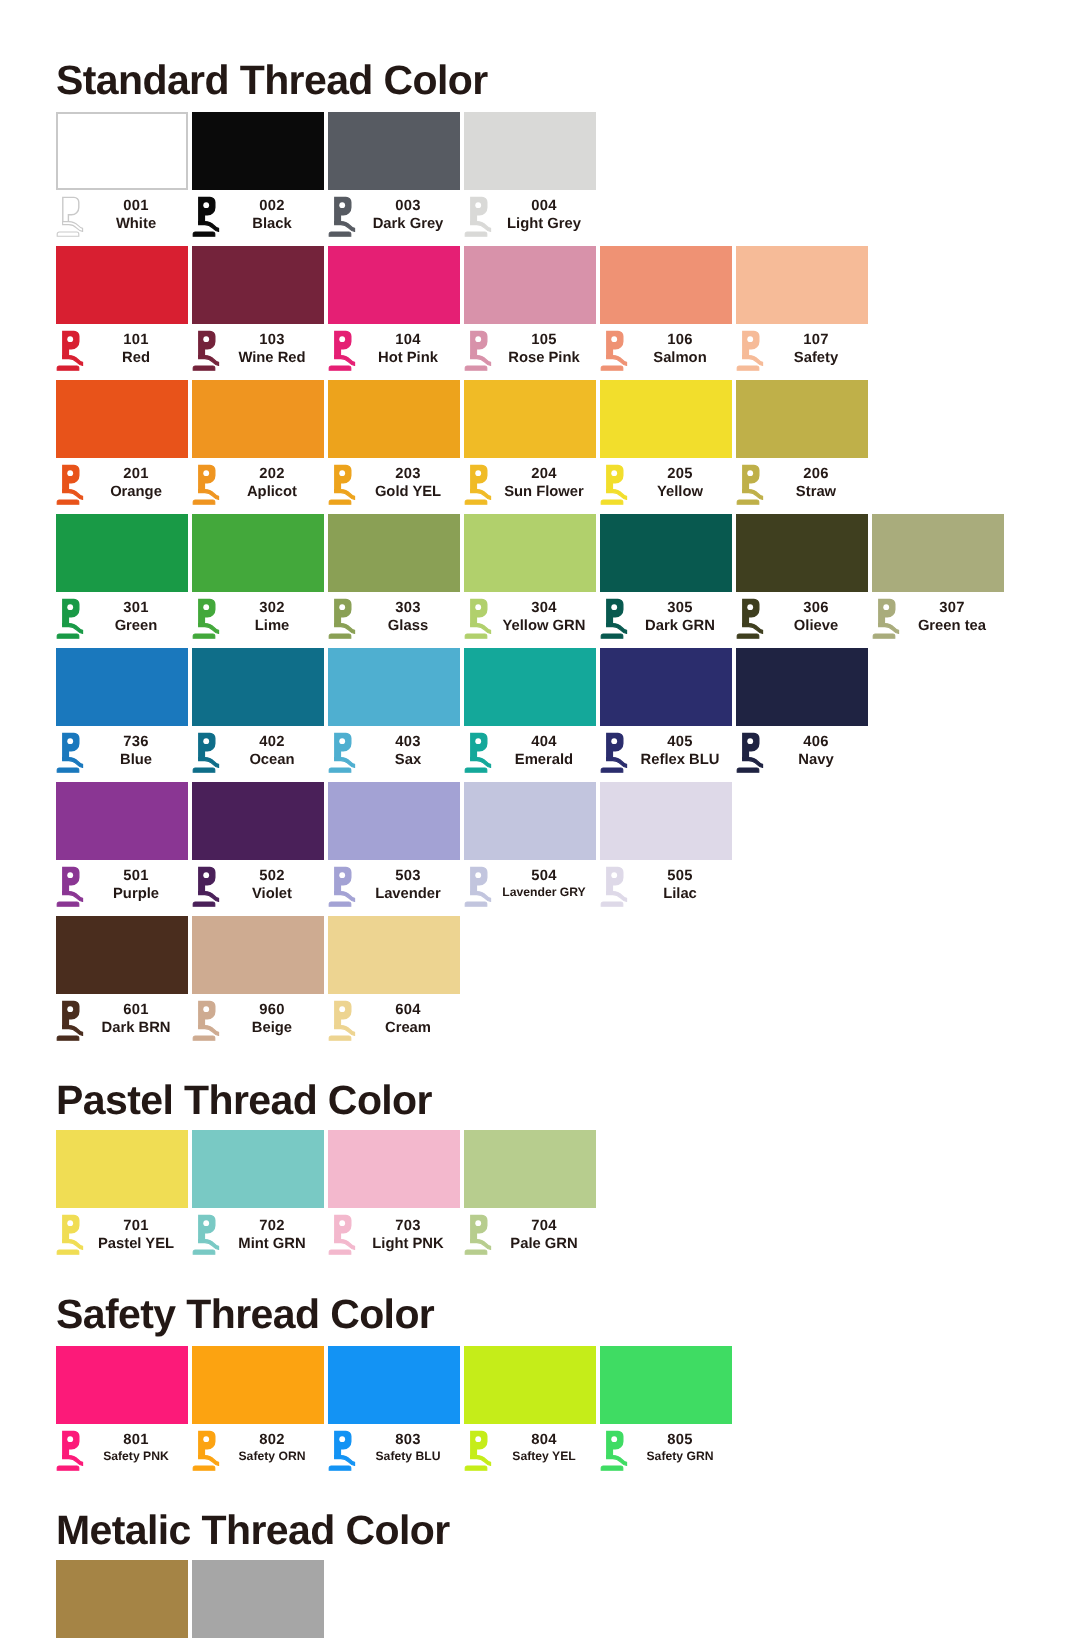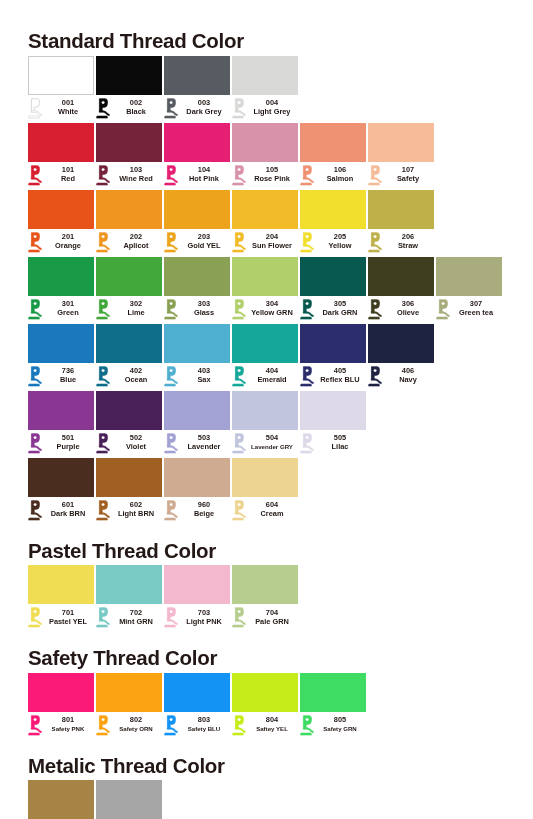--- a/index.html
+++ b/index.html
@@ -640,35 +640,20 @@
                   <path d="M3.3 12.8 h3.1 c1.9 0 3.3 0.6 4.6 1.9 c0.8 0.8 1.4 1.3 2.3 1.5 v1.5 c-1.3 -0.2 -2.2 -0.9 -3.1 -1.8 c-1.1 -1.1 -2.2 -1.6 -3.8 -1.6 h-3.1 z" fill="#4a2d1e" stroke="#4a2d1e" stroke-width="0.55"></path>
                   <path d="M1.6 18.0 h8.8 a1.0 1.0 0 0 1 1.0 1.0 v1.1 h-10.8 v-1.1 a1.0 1.0 0 0 1 1.0 -1.0 z" fill="#4a2d1e" stroke="#4a2d1e" stroke-width="0.55"></path>
                 </svg></span>
               <span class="labels">
                 <span class="code">601</span>
                 <span class="name">Dark BRN</span>
               </span>
             </div>
           </div>
           <div class="cell">
-            <div class="chip" style="background:#a05f23"></div>
-            <div class="meta">
-              <span class="spool"><svg viewBox="0 0 14 21" width="14" height="21" aria-hidden="true">
-                  <path d="M3.4 0.7 h5.6 a2.4 2.4 0 0 1 2.4 2.4 v2.6 a3.7 3.7 0 0 1 -3.7 3.7 h-1.5 v4.0 h-2.8 z" fill="#a05f23" stroke="#a05f23" stroke-width="0.7"></path>
-                  <circle cx="7.1" cy="4.6" r="1.45" fill="#ffffff"></circle>
-                  <path d="M3.3 12.8 h3.1 c1.9 0 3.3 0.6 4.6 1.9 c0.8 0.8 1.4 1.3 2.3 1.5 v1.5 c-1.3 -0.2 -2.2 -0.9 -3.1 -1.8 c-1.1 -1.1 -2.2 -1.6 -3.8 -1.6 h-3.1 z" fill="#a05f23" stroke="#a05f23" stroke-width="0.55"></path>
-                  <path d="M1.6 18.0 h8.8 a1.0 1.0 0 0 1 1.0 1.0 v1.1 h-10.8 v-1.1 a1.0 1.0 0 0 1 1.0 -1.0 z" fill="#a05f23" stroke="#a05f23" stroke-width="0.55"></path>
-                </svg></span>
-              <span class="labels">
-                <span class="code">602</span>
-                <span class="name">Light BRN</span>
-              </span>
-            </div>
-          </div>
-          <div class="cell">
             <div class="chip" style="background:#ceab91"></div>
             <div class="meta">
               <span class="spool"><svg viewBox="0 0 14 21" width="14" height="21" aria-hidden="true">
                   <path d="M3.4 0.7 h5.6 a2.4 2.4 0 0 1 2.4 2.4 v2.6 a3.7 3.7 0 0 1 -3.7 3.7 h-1.5 v4.0 h-2.8 z" fill="#ceab91" stroke="#ceab91" stroke-width="0.7"></path>
                   <circle cx="7.1" cy="4.6" r="1.45" fill="#ffffff"></circle>
                   <path d="M3.3 12.8 h3.1 c1.9 0 3.3 0.6 4.6 1.9 c0.8 0.8 1.4 1.3 2.3 1.5 v1.5 c-1.3 -0.2 -2.2 -0.9 -3.1 -1.8 c-1.1 -1.1 -2.2 -1.6 -3.8 -1.6 h-3.1 z" fill="#ceab91" stroke="#ceab91" stroke-width="0.55"></path>
                   <path d="M1.6 18.0 h8.8 a1.0 1.0 0 0 1 1.0 1.0 v1.1 h-10.8 v-1.1 a1.0 1.0 0 0 1 1.0 -1.0 z" fill="#ceab91" stroke="#ceab91" stroke-width="0.55"></path>
                 </svg></span>
               <span class="labels">
                 <span class="code">960</span>

